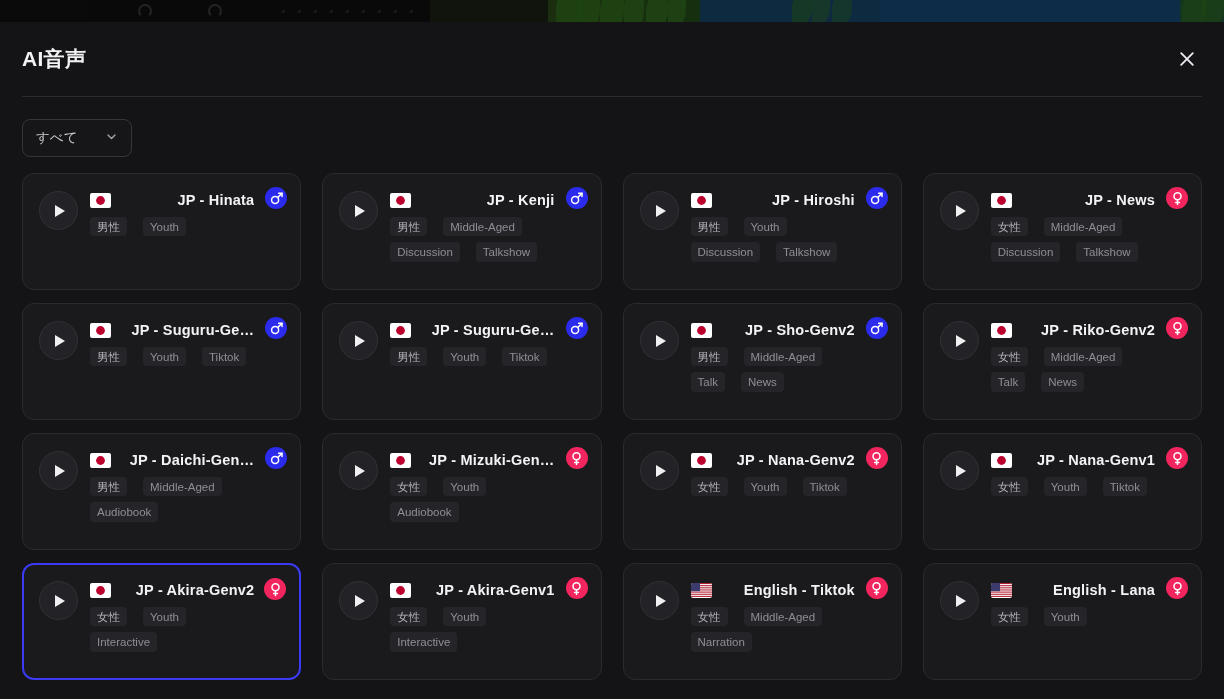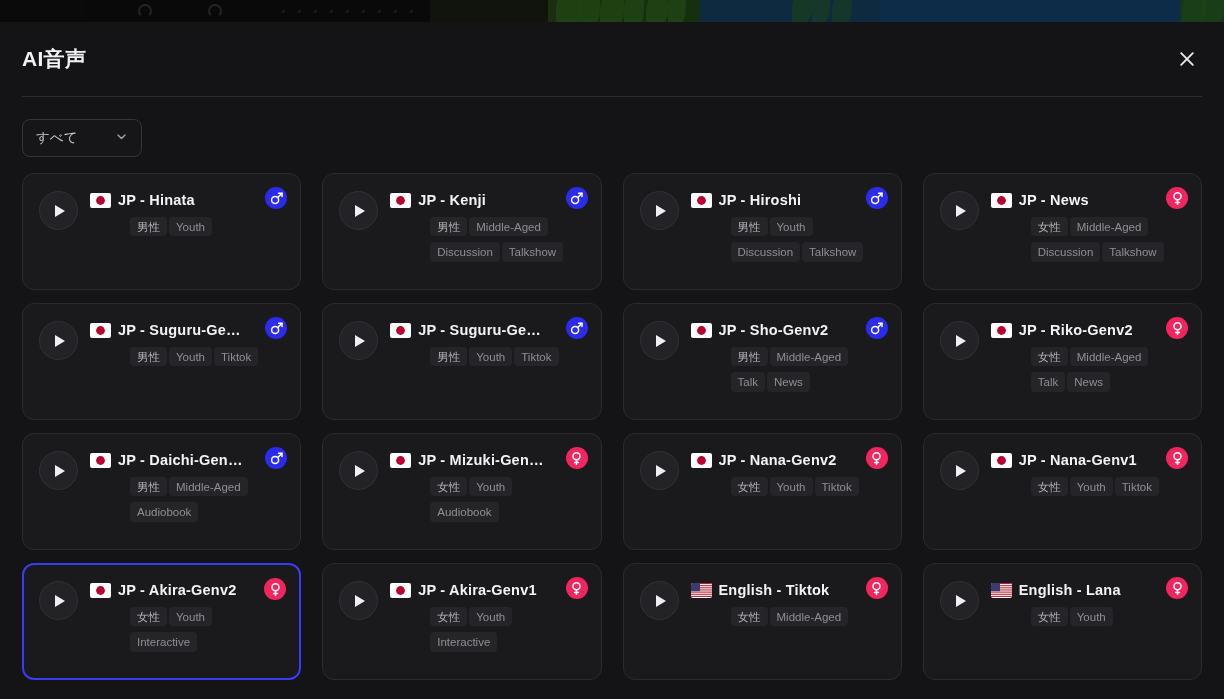--- a/index.html
+++ b/index.html
@@ -124,21 +124,21 @@
     border: 1px solid #35353a;
     border-radius: 8px;
     background: #161618;
     display: flex;
     align-items: center;
     justify-content: space-between;
     padding: 0 13px;
     cursor: pointer;
     user-select: none;
   }
-  #filter-category { width: 120px; }
+  #filter-category { width: 110px; }
   #filter-gender   { width: 118px; }
   .filter-label {
     font-size: 13.5px;
     color: #c9c9ce;
     white-space: nowrap;
   }
   .chevron { margin-left: 10px; flex: 0 0 auto; display: block; }
 
   
   #voice-grid-wrap {
@@ -196,20 +196,21 @@
     flex: 1 1 auto;
     min-width: 0;
     padding-top: 1px;
   }
 
   .name-row {
     display: flex;
     align-items: center;
     gap: 7px;
     padding-right: 30px;
+    justify-content: space-between;
   }
   .flag {
     flex: 0 0 auto;
     width: 21px; height: 15px;
     border-radius: 2px;
     overflow: hidden;
     display: block;
   }
   .voice-name {
     font-size: 14.5px;
@@ -218,23 +219,22 @@
     letter-spacing: .2px;
     white-space: nowrap;
     overflow: hidden;
     text-overflow: ellipsis;
   }
 
   .tag-rows { margin-top: 9px; }
   .tag-row {
     display: flex;
     flex-wrap: wrap;
-    gap: 2px;
+    gap: 16px;
     margin-bottom: 6px;
-    margin-left: 40px;
   }
   .tag {
     font-size: 11.5px;
     color: #8e8e96;
     background: #252529;
     border-radius: 4px;
     padding: 2.5px 7px;
     white-space: nowrap;
     line-height: 1.25;
   }
@@ -795,20 +795,23 @@
                     <rect x="0" y="12.852" width="21" height="1.071" fill="#b22234"></rect>
                     <rect width="9" height="8.2" fill="#3c3b6e"></rect>
                   </svg></span>
                 <span class="voice-name">English - Tiktok</span>
               </div>
               <div class="tag-rows">
                 <div class="tag-row">
                   <span class="tag tag-gender">女性</span>
                   <span class="tag">Middle-Aged</span>
                 </div>
+                <div class="tag-row">
+                  <span class="tag">Narration</span>
+                </div>
               </div>
             </div>
           </div>
           <div class="gender-badge female">
             <span>
               <svg width="15" height="15" viewBox="0 0 15 15">
                 <circle cx="7.5" cy="5.3" r="3.5" fill="none" stroke="#fff" stroke-width="1.5"></circle>
                 <path d="M7.5 8.8 L7.5 13.4 M5.6 11.4 L9.4 11.4" stroke="#fff" stroke-width="1.5" stroke-linecap="round"></path>
               </svg>
             </span>

